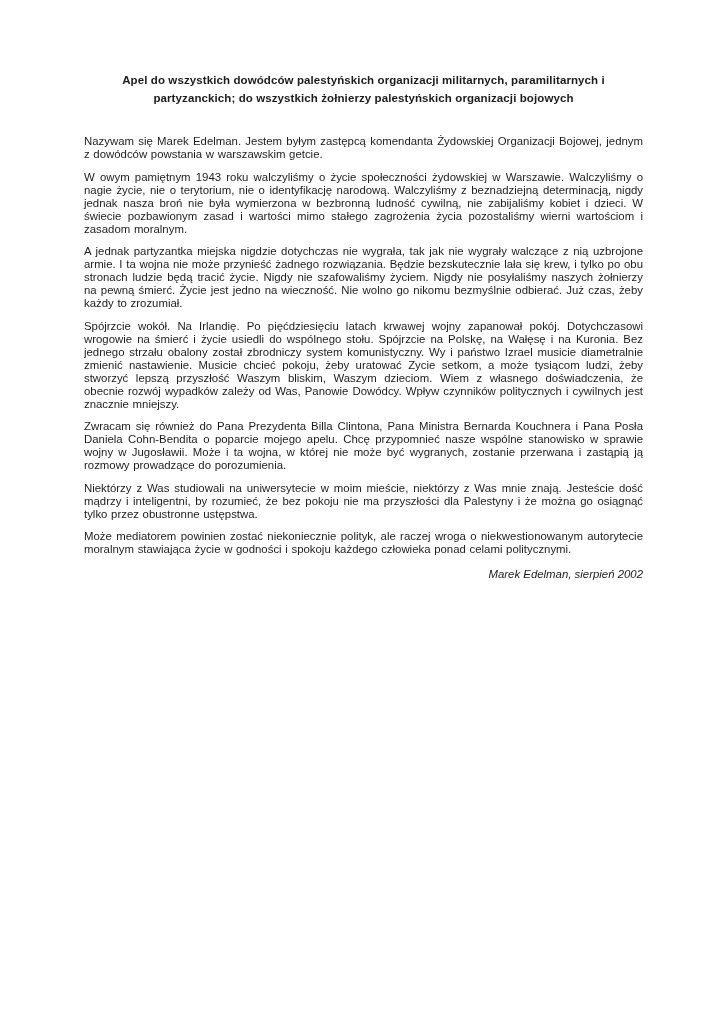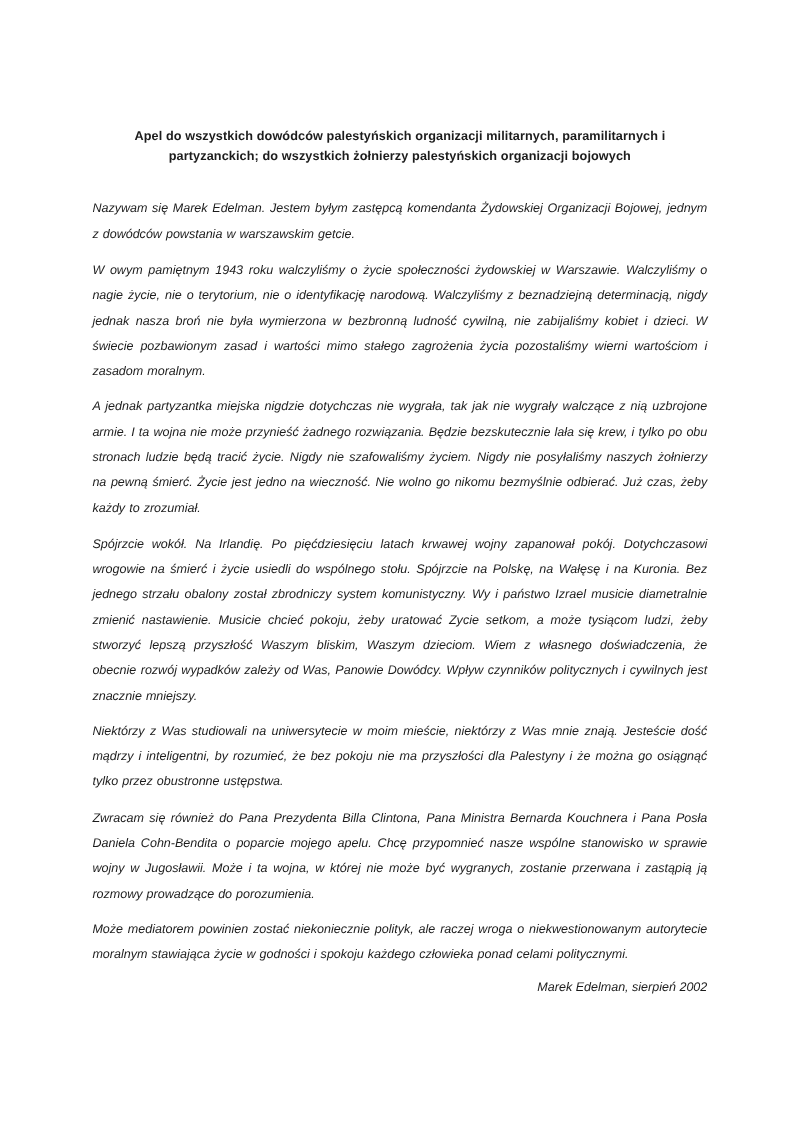--- a/index.html
+++ b/index.html
@@ -11,38 +11,37 @@
     width: 725px;
     height: 1024px;
     overflow: hidden;
     font-family: "Liberation Sans", sans-serif;
     color: #1c1c1c;
   }
   .page {
     box-sizing: border-box;
     width: 725px;
     height: 1024px;
-    padding: 116px 82px 40px 84px;
+    padding: 72px 82px 40px 84px;
     background: #ffffff;
   }
   .doc-title {
     font-size: 11.5px;
     font-weight: bold;
     text-align: center;
     line-height: 17.5px;
     margin: 0 18px 28px 18px;
     letter-spacing: 0.1px;
   }
   .para {
     font-size: 11.4px;
-    line-height: 23px;
+    line-height: 13px;
     text-align: justify;
     margin: 0 0 9.5px 0;
     word-spacing: 0.5px;
-    font-style: italic;
   }
   .signature {
     font-size: 11.4px;
     line-height: 17.4px;
     font-style: italic;
     text-align: right;
     margin: 1px 0 0 0;
   }
 </style>
 </head>
@@ -53,20 +52,20 @@
 
   <p class="para">Nazywam się Marek Edelman. Jestem byłym zastępcą komendanta Żydowskiej Organizacji Bojowej, jednym z dowódców powstania w warszawskim getcie.</p>
 
   <p class="para">W owym pamiętnym 1943 roku walczyliśmy o życie społeczności żydowskiej w Warszawie. Walczyliśmy o nagie życie, nie o terytorium, nie o identyfikację narodową. Walczyliśmy z beznadziejną determinacją, nigdy jednak nasza broń nie była wymierzona w bezbronną ludność cywilną, nie zabijaliśmy kobiet i dzieci.  W świecie pozbawionym zasad i wartości mimo stałego zagrożenia życia pozostaliśmy wierni wartościom i zasadom moralnym.</p>
 
 
   <p class="para">A jednak partyzantka miejska nigdzie dotychczas nie wygrała, tak jak nie wygrały walczące z nią uzbrojone armie. I ta wojna nie może przynieść żadnego rozwiązania. Będzie bezskutecznie lała się krew, i tylko po obu stronach ludzie będą tracić życie. Nigdy nie szafowaliśmy życiem. Nigdy nie posyłaliśmy naszych żołnierzy na pewną śmierć. Życie jest jedno na wieczność. Nie wolno go nikomu bezmyślnie odbierać. Już czas, żeby każdy to zrozumiał.</p>
 
   <p class="para">Spójrzcie wokół. Na Irlandię. Po pięćdziesięciu latach krwawej wojny zapanował pokój. Dotychczasowi wrogowie na śmierć i życie usiedli do wspólnego stołu. Spójrzcie na Polskę, na Wałęsę i na Kuronia. Bez jednego strzału obalony został zbrodniczy system komunistyczny. Wy i państwo Izrael musicie diametralnie zmienić nastawienie. Musicie chcieć pokoju, żeby uratować Zycie setkom, a może tysiącom ludzi, żeby stworzyć lepszą przyszłość Waszym bliskim, Waszym dzieciom. Wiem z własnego doświadczenia, że obecnie rozwój wypadków zależy od Was, Panowie Dowódcy. Wpływ czynników politycznych i cywilnych jest znacznie mniejszy.</p>
 
+  <p class="para">Zwracam się również do Pana Prezydenta Billa Clintona, Pana Ministra Bernarda Kouchnera i Pana Posła Daniela Cohn-Bendita o poparcie mojego apelu. Chcę przypomnieć nasze wspólne stanowisko w sprawie wojny w Jugosławii. Może i ta wojna, w której nie może być wygranych, zostanie przerwana i zastąpią ją rozmowy prowadzące do porozumienia.</p>
+
   <p class="para">Niektórzy z Was studiowali na uniwersytecie w moim mieście, niektórzy z Was mnie znają. Jesteście dość mądrzy i inteligentni, by rozumieć, że bez pokoju nie ma przyszłości dla Palestyny i że można go osiągnąć tylko przez obustronne ustępstwa.</p>
-
-  <p class="para">Zwracam się również do Pana Prezydenta Billa Clintona, Pana Ministra Bernarda Kouchnera i Pana Posła Daniela Cohn-Bendita o poparcie mojego apelu. Chcę przypomnieć nasze wspólne stanowisko w sprawie wojny w Jugosławii. Może i ta wojna, w której nie może być wygranych, zostanie przerwana i zastąpią ją rozmowy prowadzące do porozumienia.</p>
 
   <p class="para">Może mediatorem powinien zostać  niekoniecznie polityk, ale raczej wroga o niekwestionowanym autorytecie moralnym stawiająca życie w godności i spokoju każdego człowieka ponad celami politycznymi.</p>
 
   <p class="signature">Marek Edelman, sierpień 2002</p>
 </div>
 
 </body></html>

